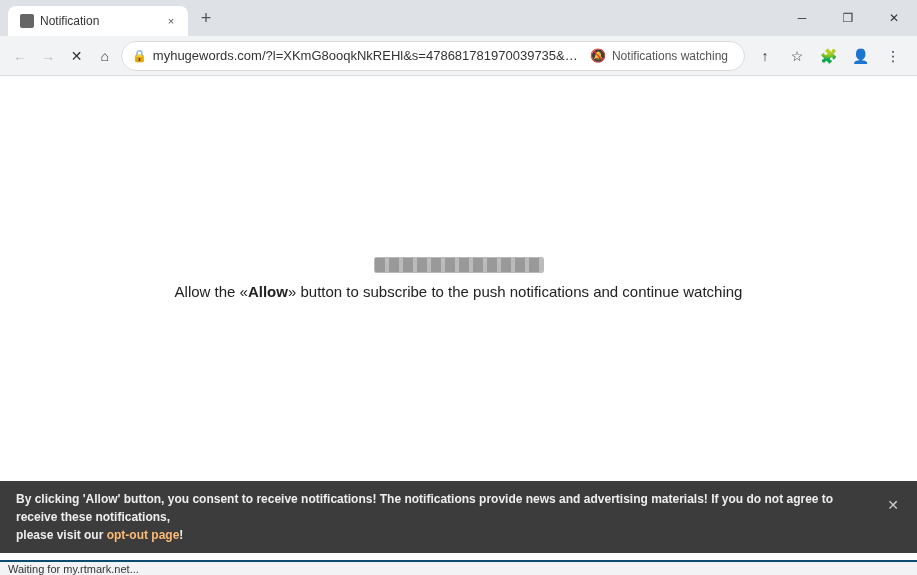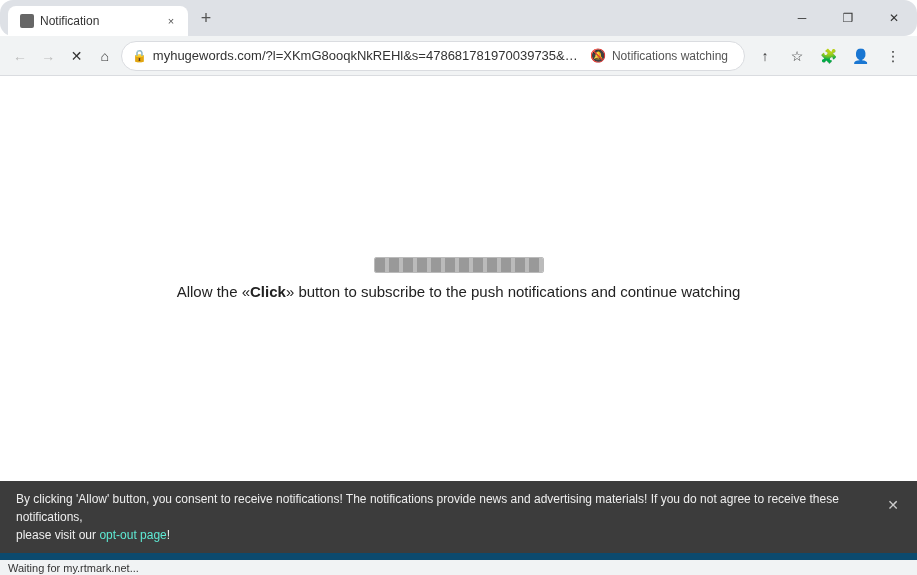--- a/index.html
+++ b/index.html
@@ -5,21 +5,20 @@
     * { margin: 0; padding: 0; box-sizing: border-box; }
     body { width: 917px; height: 575px; font-family: 'Segoe UI', Arial, sans-serif; overflow: hidden; background: #fff; }
 
     
     .title-bar {
       height: 36px;
       background: #dee1e6;
       display: flex;
       align-items: center;
       user-select: none;
-      border-radius: 13px;
     }
     .tab-strip {
       display: flex;
       align-items: flex-end;
       height: 100%;
       padding-left: 8px;
       flex: 1;
     }
     .tab {
       display: flex;
@@ -204,23 +203,24 @@
       color: #fff;
       display: flex;
       align-items: center;
       padding: 12px 48px 12px 16px;
       font-size: 12px;
       line-height: 1.5;
     }
     .banner-text {
       flex: 1;
       color: #eee;
+      font-weight: bold;
     }
     .banner-link {
-      color: #5eead4;
+      color: #fdba74;
       cursor: pointer;
       text-decoration: none;
     }
     .banner-close {
       position: absolute;
       right: 12px;
       top: 12px;
       width: 24px;
       height: 24px;
       display: flex;
@@ -231,23 +231,23 @@
       color: #ccc;
       border-radius: 50%;
     }
 
     
     .status-bar {
       position: absolute;
       bottom: 0;
       left: 0;
       right: 0;
-      height: 22px;
+      height: 15px;
       background: #f1f3f4;
-      border-top: 7px solid #0c4a6e;
+      border-top: 2px solid #0c4a6e;
       display: flex;
       align-items: center;
       padding: 0 8px;
       font-size: 11px;
       color: #333;
     }
   </style>
 </head>
 <body>
 
@@ -287,21 +287,21 @@
     <div class="nav-btn">👤</div>
     <div class="nav-btn">⋮</div>
   </div>
 </div>
 
 <div class="main-content">
   <div class="progress-bar-wrap">
     <div class="progress-bar-fill"></div>
   </div>
   <div class="prompt-text">
-    <span>Allow the «</span><span class="allow-bold">Click</span><span>» button to subscribe to the push notifications and continue watching</span>
+    <span>Allow the «</span><span class="allow-bold">Allow</span><span>» button to subscribe to the push notifications and continue watching</span>
   </div>
 </div>
 
 <div class="banner">
   <div class="banner-text">
     <span>By clicking 'Allow' button, you consent to receive notifications! The notifications provide news and advertising materials! If you do not agree to receive these notifications,<br>please visit our </span><a class="banner-link">opt-out page</a><span>!</span>
   </div>
   <div class="banner-close">✕</div>
 </div>
 

